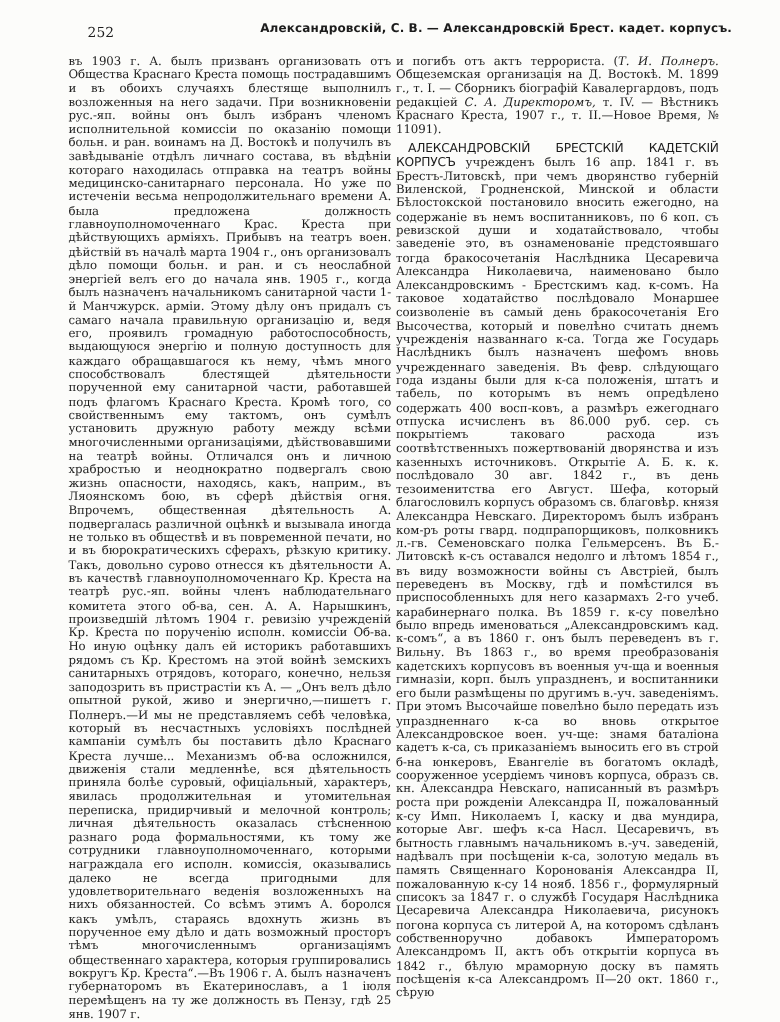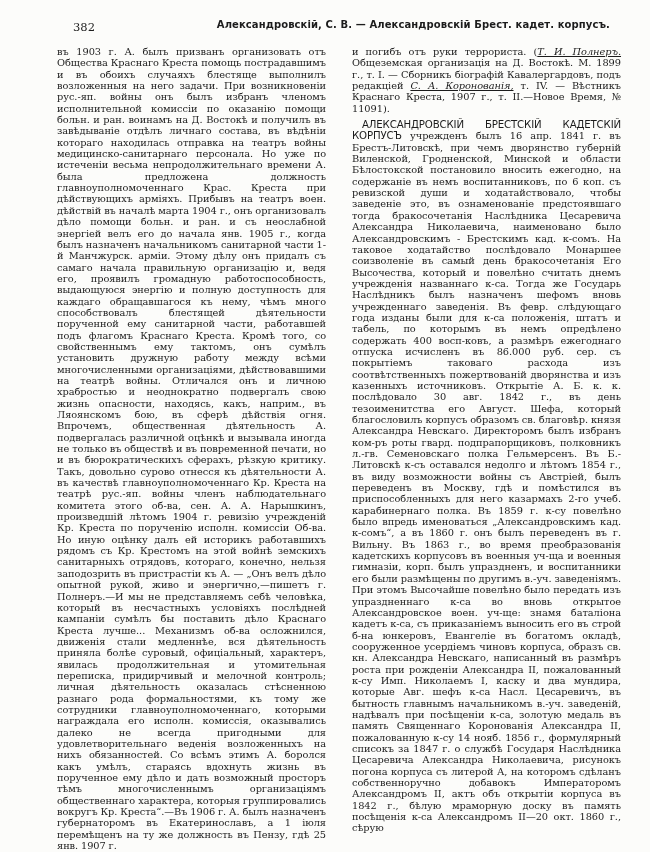--- a/index.html
+++ b/index.html
@@ -19,57 +19,57 @@
   .running-title {
     text-align:right;
     font-family:"DejaVu Sans", sans-serif;
     font-weight:bold;
     font-size:10px;
     letter-spacing:0.1px;
     white-space:nowrap;
   }
   .columns {
     position:absolute; top:46px; left:57px; right:40px;
-    display:flex; gap:26px;
+    display:flex; gap:4px;
   }
   .col { width:269px; flex:0 0 269px; }
   .col p {
     margin:0;
     text-align:justify;
     font-size:9.8px;
     line-height:11.35px;
     letter-spacing:-0.05px;
     word-spacing:-0.2px;
   }
   .entry-par { margin-top:5px !important; text-indent:10px; }
   .entry-head {
     font-family:"DejaVu Sans", sans-serif;
     font-weight:normal;
     font-size:10.2px;
     letter-spacing:-0.15px;
   }
-  .it { font-style:italic;text-decoration:underline; }
+  .it { font-style:italic; }
 </style>
 </head>
 <body>
 
 <div class="page">
 
   <div class="header">
-    <span class="pagenum">382</span>
+    <span class="pagenum">252</span>
     <div class="running-title">Александровскій, С. В. — Александровскій Брест. кадет. корпусъ.</div>
   </div>
 
   <div class="columns">
 
     <div class="col">
       <p>въ 1903 г. А. былъ призванъ организовать отъ Общества Краснаго Креста помощь пострадавшимъ и въ обоихъ случаяхъ блестяще выполнилъ возложенныя на него задачи. При возникновеніи рус.-яп. войны онъ былъ избранъ членомъ исполнительной комиссіи по оказанію помощи больн. и ран. воинамъ на Д. Востокѣ и получилъ въ завѣдываніе отдѣлъ личнаго состава, въ вѣдѣніи котораго находилась отправка на театръ войны медицинско-санитарнаго персонала. Но уже по истеченіи весьма непродолжительнаго времени А. была предложена должность главноуполномоченнаго Крас. Креста при дѣйствующихъ арміяхъ. Прибывъ на театръ воен. дѣйствій въ началѣ марта 1904 г., онъ организовалъ дѣло помощи больн. и ран. и съ неослабной энергіей велъ его до начала янв. 1905 г., когда былъ назначенъ начальникомъ санитарной части 1-й Манчжурск. арміи. Этому дѣлу онъ придалъ съ самаго начала правильную организацію и, ведя его, проявилъ громадную работоспособность, выдающуюся энергію и полную доступность для каждаго обращавшагося къ нему, чѣмъ много способствовалъ блестящей дѣятельности порученной ему санитарной части, работавшей подъ флагомъ Краснаго Креста. Кромѣ того, со свойственнымъ ему тактомъ, онъ сумѣлъ установить дружную работу между всѣми многочисленными организаціями, дѣйствовавшими на театрѣ войны. Отличался онъ и личною храбростью и неоднократно подвергалъ свою жизнь опасности, находясь, какъ, наприм., въ Ляоянскомъ бою, въ сферѣ дѣйствія огня. Впрочемъ, общественная дѣятельность А. подвергалась различной оцѣнкѣ и вызывала иногда не только въ обществѣ и въ повременной печати, но и въ бюрократическихъ сферахъ, рѣзкую критику. Такъ, довольно сурово отнесся къ дѣятельности А. въ качествѣ главноуполномоченнаго Кр. Креста на театрѣ рус.-яп. войны членъ наблюдательнаго комитета этого об-ва, сен. А. А. Нарышкинъ, произведшій лѣтомъ 1904 г. ревизію учрежденій Кр. Креста по порученію исполн. комиссіи Об-ва. Но иную оцѣнку далъ ей историкъ работавшихъ рядомъ съ Кр. Крестомъ на этой войнѣ земскихъ санитарныхъ отрядовъ, котораго, конечно, нельзя заподозрить въ пристрастіи къ А. — „Онъ велъ дѣло опытной рукой, живо и энергично,—пишетъ г. Полнеръ.—И мы не представляемъ себѣ человѣка, который въ несчастныхъ условіяхъ послѣдней кампаніи сумѣлъ бы поставить дѣло Краснаго Креста лучше... Механизмъ об-ва осложнился, движенія стали медленнѣе, вся дѣятельность приняла болѣе суровый, офиціальный, характеръ, явилась продолжительная и утомительная переписка, придирчивый и мелочной контроль; личная дѣятельность оказалась стѣсненною разнаго рода формальностями, къ тому же сотрудники главноуполномоченнаго, которыми награждала его исполн. комиссія, оказывались далеко не всегда пригодными для удовлетворительнаго веденія возложенныхъ на нихъ обязанностей. Со всѣмъ этимъ А. боролся какъ умѣлъ, стараясь вдохнуть жизнь въ порученное ему дѣло и дать возможный просторъ тѣмъ многочисленнымъ организаціямъ общественнаго характера, которыя группировались вокругъ Кр. Креста“.—Въ 1906 г. А. былъ назначенъ губернаторомъ въ Екатеринославъ, а 1 іюля перемѣщенъ на ту же должность въ Пензу, гдѣ 25 янв. 1907 г.</p>
     </div>
 
     <div class="col">
-      <p><span>и погибъ отъ руки террориста. (</span><span class="it">Т. И. Полнеръ.</span><span> Общеземская организація на Д. Востокѣ. М. 1899 г., т. I. — Сборникъ біографій Кавалергардовъ, подъ редакціей </span><span class="it">С. А. Коронованія,</span><span> т. IV. — Вѣстникъ Краснаго Креста, 1907 г., т. II.—Новое Время, № 11091).</span></p>
+      <p><span>и погибъ отъ актъ террориста. (</span><span class="it">Т. И. Полнеръ.</span><span> Общеземская организація на Д. Востокѣ. М. 1899 г., т. I. — Сборникъ біографій Кавалергардовъ, подъ редакціей </span><span class="it">С. А. Директоромъ,</span><span> т. IV. — Вѣстникъ Краснаго Креста, 1907 г., т. II.—Новое Время, № 11091).</span></p>
 
       <p class="entry-par"><span class="entry-head">АЛЕКСАНДРОВСКІЙ БРЕСТСКІЙ КАДЕТСКІЙ КОРПУСЪ</span><span> учрежденъ былъ 16 апр. 1841 г. въ Брестъ-Литовскѣ, при чемъ дворянство губерній Виленской, Гродненской, Минской и области Бѣлостокской постановило вносить ежегодно, на содержаніе въ немъ воспитанниковъ, по 6 коп. съ ревизской души и ходатайствовало, чтобы заведеніе это, въ ознаменованіе предстоявшаго тогда бракосочетанія Наслѣдника Цесаревича Александра Николаевича, наименовано было Александровскимъ - Брестскимъ кад. к-сомъ. На таковое ходатайство послѣдовало Монаршее соизволеніе въ самый день бракосочетанія Его Высочества, который и повелѣно считать днемъ учрежденія названнаго к-са. Тогда же Государь Наслѣдникъ былъ назначенъ шефомъ вновь учрежденнаго заведенія. Въ февр. слѣдующаго года изданы были для к-са положенія, штатъ и табель, по которымъ въ немъ опредѣлено содержать 400 восп-ковъ, а размѣръ ежегоднаго отпуска исчисленъ въ 86.000 руб. сер. съ покрытіемъ таковаго расхода изъ соотвѣтственныхъ пожертвованій дворянства и изъ казенныхъ источниковъ. Открытіе А. Б. к. к. послѣдовало 30 авг. 1842 г., въ день тезоименитства его Август. Шефа, который благословилъ корпусъ образомъ св. благовѣр. князя Александра Невскаго. Директоромъ былъ избранъ ком-ръ роты гвард. подпрапорщиковъ, полковникъ л.-гв. Семеновскаго полка Гельмерсенъ. Въ Б.-Литовскѣ к-съ оставался недолго и лѣтомъ 1854 г., въ виду возможности войны съ Австріей, былъ переведенъ въ Москву, гдѣ и помѣстился въ приспособленныхъ для него казармахъ 2-го учеб. карабинернаго полка. Въ 1859 г. к-су повелѣно было впредь именоваться „Александровскимъ кад. к-сомъ“, а въ 1860 г. онъ былъ переведенъ въ г. Вильну. Въ 1863 г., во время преобразованія кадетскихъ корпусовъ въ военныя уч-ща и военныя гимназіи, корп. былъ упраздненъ, и воспитанники его были размѣщены по другимъ в.-уч. заведеніямъ. При этомъ Высочайше повелѣно было передать изъ упраздненнаго к-са во вновь открытое Александровское воен. уч-ще: знамя баталіона кадетъ к-са, съ приказаніемъ выносить его въ строй б-на юнкеровъ, Евангеліе въ богатомъ окладѣ, сооруженное усердіемъ чиновъ корпуса, образъ св. кн. Александра Невскаго, написанный въ размѣръ роста при рожденіи Александра II, пожалованный к-су Имп. Николаемъ I, каску и два мундира, которые Авг. шефъ к-са Насл. Цесаревичъ, въ бытность главнымъ начальникомъ в.-уч. заведеній, надѣвалъ при посѣщеніи к-са, золотую медаль въ память Священнаго Коронованія Александра II, пожалованную к-су 14 нояб. 1856 г., формулярный списокъ за 1847 г. о службѣ Государя Наслѣдника Цесаревича Александра Николаевича, рисунокъ погона корпуса съ литерой А, на которомъ сдѣланъ собственноручно добавокъ Императоромъ Александромъ II, актъ объ открытіи корпуса въ 1842 г., бѣлую мраморную доску въ память посѣщенія к-са Александромъ II—20 окт. 1860 г., сѣрую</span></p>
     </div>
 
   </div>
 
 </div>
 
 </body></html>

